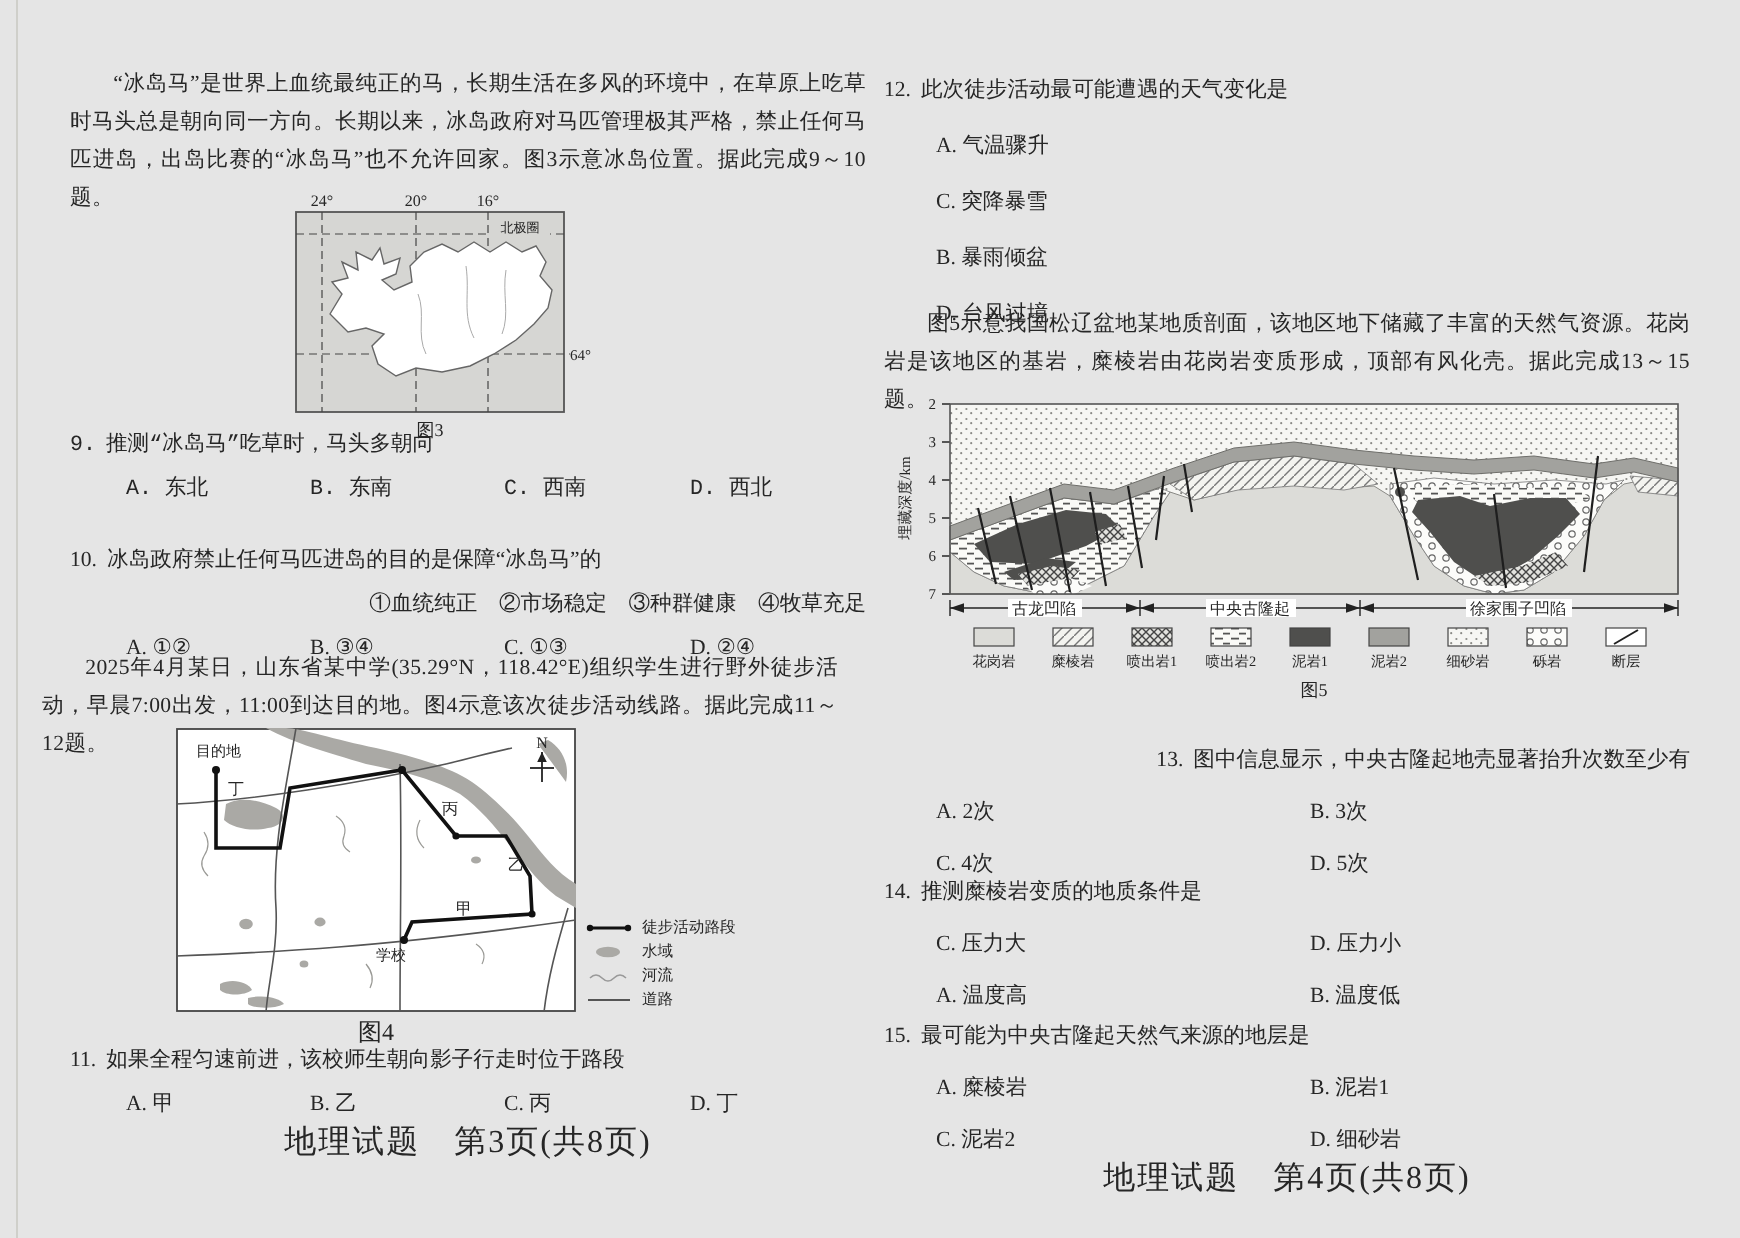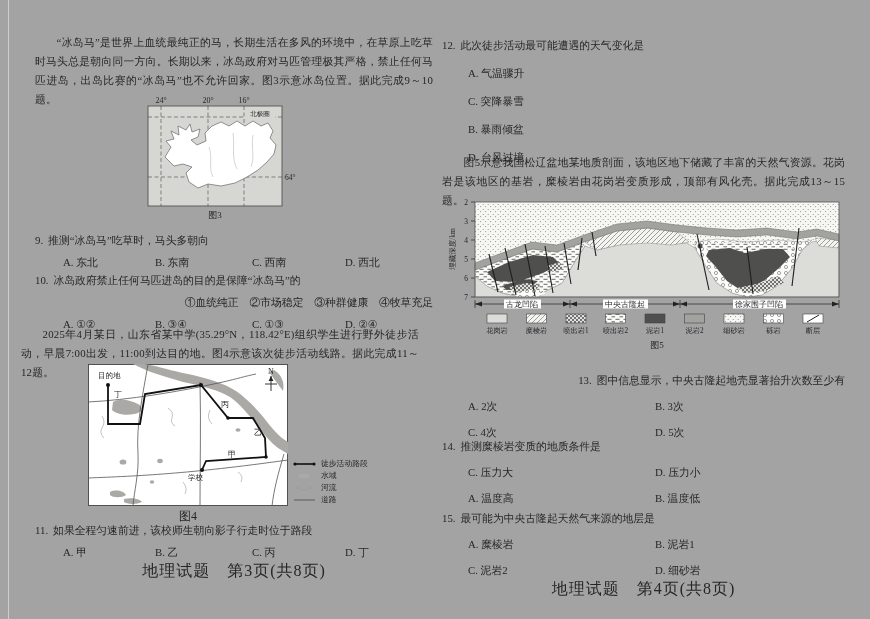--- a/index.html
+++ b/index.html
@@ -1,16 +1,16 @@
 <!DOCTYPE html>
 <html><head>
 <meta charset="utf-8">
 <style>
   html,body{margin:0;padding:0;background:#ffffff;}
-  .sheet{position:relative;width:870px;height:619px;background:#a3a3a3;
+  .sheet{position:relative;width:870px;height:619px;background:#e5e5e5;
          font-family:"Liberation Serif","DejaVu Serif",serif;color:#262626;overflow:hidden;}
   .edge{position:absolute;left:8px;top:0;height:619px;width:0;border-left:1px solid #cfcfca;}
   .blk{position:absolute;font-size:10.8px;line-height:19px;}
   .para{width:398px;text-align:justify;text-indent:2em;letter-spacing:.2px;}
   .qline .qnum{margin-right:5px;}
   .optrow{position:relative;height:20px;margin-top:3px;}
   .optrow .opt{position:absolute;top:0;white-space:nowrap;}
   .o1{left:28px}.o2{left:120px}.o3{left:217px}.o4{left:310px}
   .optrow2{position:relative;height:19px;margin-top:7px;}
   .optrow2 .oA{position:absolute;left:26px;white-space:nowrap;}
@@ -50,21 +50,21 @@
       <path d="M64,52 C68,62 63,72 68,82"></path>
       <path d="M88,38 C90,52 86,62 92,74"></path>
       <path d="M108,40 C106,52 110,62 106,72"></path>
     </g>
     <rect x="100" y="14" width="30" height="9" fill="#d6d6d3"></rect>
     <text x="115" y="21" font-size="6.5" text-anchor="middle">北极圈</text>
     <text x="140" y="85" font-size="7.5">64°</text>
     <text x="70" y="123" font-size="9" text-anchor="middle">图3</text>
   </svg>
 
-  <div class="blk" style="left:35px;top:231px;width:398px;">
+  <div class="blk" style="left:35px;top:214px;width:398px;font-family:Liberation Mono, monospace;">
     <div class="qline"><span class="qnum">9.</span><span>推测“冰岛马”吃草时，马头多朝向</span></div>
     <div class="optrow">
       <span class="opt o1">A. 东北</span>
       <span class="opt o2">B. 东南</span>
       <span class="opt o3">C. 西南</span>
       <span class="opt o4">D. 西北</span>
     </div>
   </div>
 
   <div class="blk" style="left:35px;top:271px;width:398px;">

